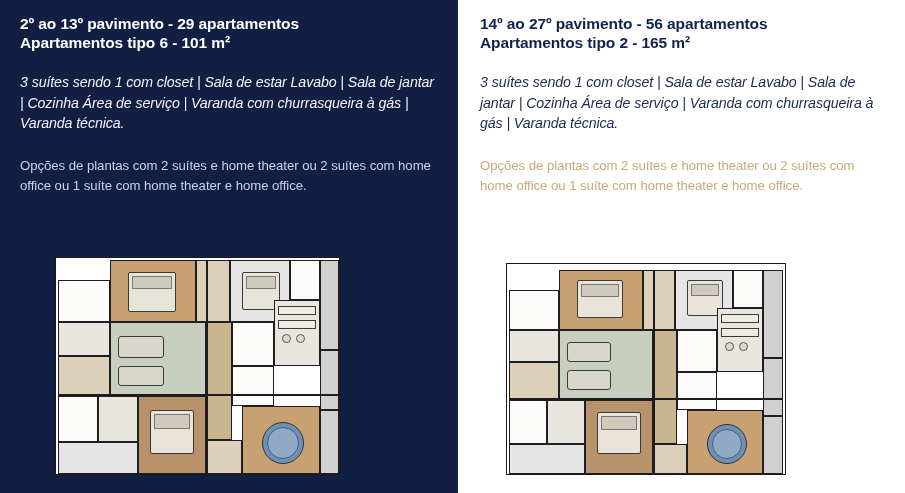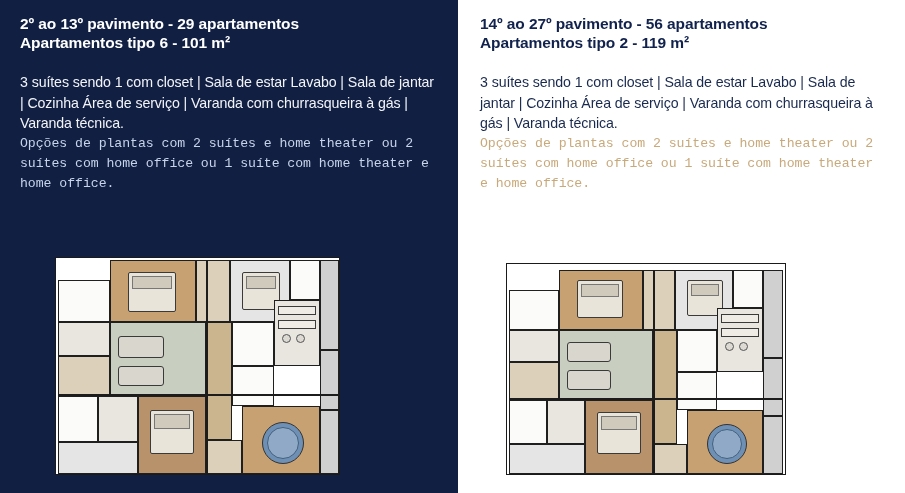--- a/index.html
+++ b/index.html
@@ -36,28 +36,29 @@
     font-weight: bold;
     line-height: 19px;
     letter-spacing: -0.1px;
   }
   .panel-right .title { color: #11224d; }
   .body-text {
     font-size: 14.2px;
     line-height: 20.5px;
     margin-top: 20px;
     letter-spacing: -0.1px;
+    font-style: italic;
   }
   .panel-left .body-text { color: #f2f4f8; }
   .panel-right .body-text { color: #1a2a4f; }
   .options-text {
     font-size: 13.2px;
     line-height: 20px;
+    margin-top: 22px;
     letter-spacing: -0.05px;
-    font-family: Liberation Mono, monospace;
   }
   .panel-left .options-text { color: #c8d4ea; }
   .panel-right .options-text { color: #c8a97b; }
 
   
   .plan-wrap {
     position: absolute;
     bottom: 18px;
   }
   .plan-left { left: 55px; }
@@ -194,21 +195,21 @@
         <div class="wall" style="left:150px; top:2px;  width:2px;  height:214px;"></div>
         <div class="wall" style="left:2px;   top:136px;width:281px;height:2px;"></div>
       </div>
     </div>
   </div>
 
   <div class="divider"></div>
 
   <div class="panel panel-right">
     <div class="title">14º ao 27º pavimento - 56 apartamentos</div>
-    <div class="title">Apartamentos tipo 2 - 119 m²</div>
+    <div class="title">Apartamentos tipo 2 - 165 m²</div>
     <div class="body-text">3 suítes sendo 1 com closet | Sala de estar Lavabo | Sala de jantar | Cozinha Área de serviço | Varanda com churrasqueira à gás | Varanda técnica.</div>
     <div class="options-text">Opções de plantas com 2 suítes e home theater ou 2 suítes com home office ou 1 suíte com home theater e home office.</div>
 
     <div class="plan-wrap plan-right">
       <div class="plan compact">
 
         <div class="rm white" style="left:2px;  top:26px;  width:50px;  height:40px;"></div>
         <div class="rm tile" style="left:2px;  top:66px;  width:50px;  height:32px;"></div>
         <div class="rm wood" style="left:52px; top:6px;   width:84px;  height:60px;"></div>
         <div class="bed" style="left:70px; top:16px;  width:46px;  height:38px;"></div>

